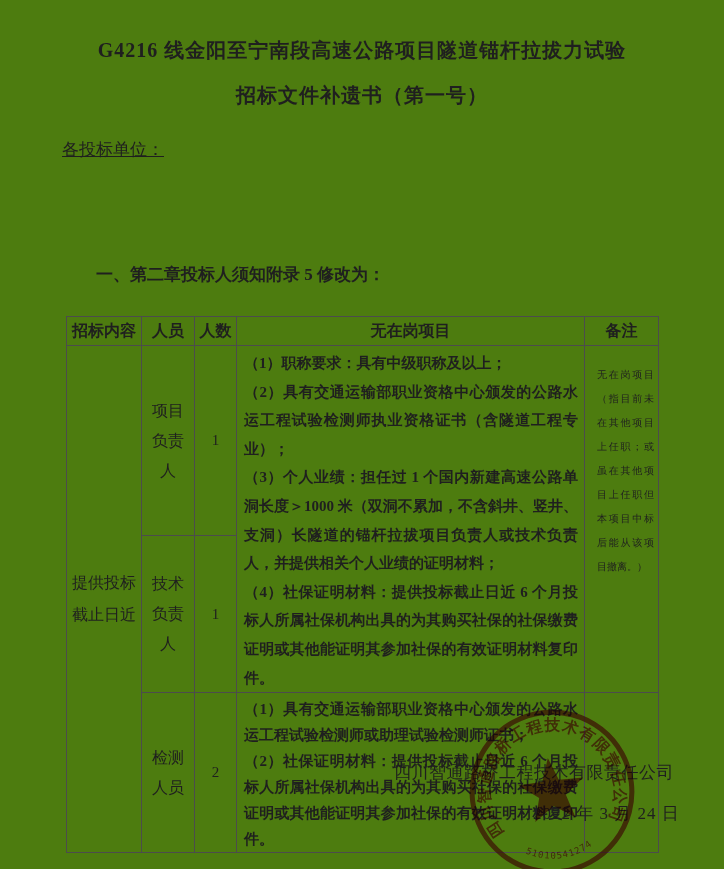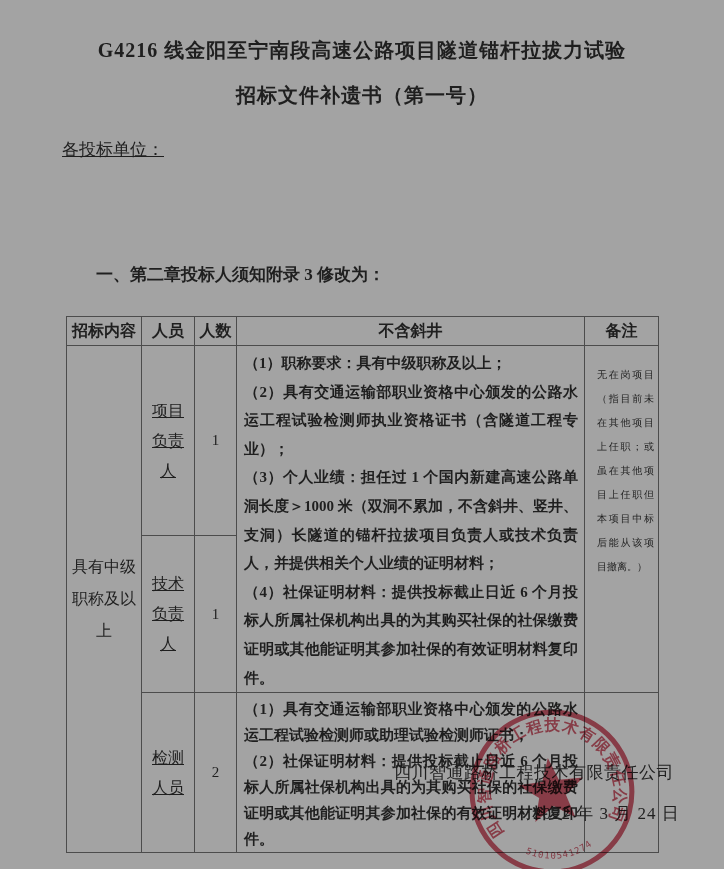--- a/index.html
+++ b/index.html
@@ -1,21 +1,21 @@
 <!DOCTYPE html>
 <html><head>
 <meta charset="utf-8">
 <style>
   * { margin:0; padding:0; box-sizing:border-box; }
   html,body { background:#ffffff; }
   .page {
     position:relative;
     width:724px; height:869px;
     margin:0 auto;
-    background:#a3a3a3;
+    background:#4d7c0f;
     color:#1f1f1f;
     font-family:"Liberation Serif","DejaVu Serif",serif;
     overflow:hidden;
   }
   .title-line { position:absolute; left:0; width:100%; text-align:center;
     font-size:20px; font-weight:bold; letter-spacing:1px; }
   .title-line.l1 { top:37px; }
   .title-line.l2 { top:82px; }
 
   .salutation { position:absolute; left:62px; top:138px; font-size:17px;text-decoration:underline; }
@@ -41,21 +41,21 @@
   .req-table thead th { font-size:16px; font-weight:bold; text-align:center; vertical-align:middle; }
   tr.row-a { height:142px; }
   tr.row-b { height:117px; }
   tr.row-c { height:130px; }
   td.scope-cell {
     text-align:center; vertical-align:middle;
     font-size:16px; line-height:32px; padding:0 4px;
   }
   td.role-cell {
     text-align:center; vertical-align:middle;
-    font-size:16px; line-height:30px; padding:0 5px;text-decoration:underline;
+    font-size:16px; line-height:30px; padding:0 5px;
   }
   td.count-cell { text-align:center; vertical-align:middle; font-size:15px; }
   td.req-cell {
     vertical-align:top; text-align:justify;
     padding:3px 6px 0 7px;
     font-weight:bold;
   }
   td.req-cell.lead .req-item { line-height:28.6px; }
   td.req-cell.inspector .req-item { line-height:26px; }
   td.remark-cell {
@@ -79,42 +79,42 @@
 <body>
 
 <div class="page">
 
   <div class="title-line l1">G4216 线金阳至宁南段高速公路项目隧道锚杆拉拔力试验</div>
   <div class="title-line l2">招标文件补遗书（第一号）</div>
 
   <div class="salutation">各投标单位：</div>
 
 
-  <div class="section-heading">一、第二章投标人须知附录 3 修改为：</div>
+  <div class="section-heading">一、第二章投标人须知附录 5 修改为：</div>
 
   <table class="req-table">
     <colgroup>
       <col style="width:75px">
         <col style="width:53px">
         <col style="width:42px">
         <col style="width:348px">
         <col style="width:74px">
     </colgroup>
     <thead>
       <tr>
         <th>招标内容</th>
         <th>人员</th>
         <th>人数</th>
-        <th>不含斜井</th>
+        <th>无在岗项目</th>
         <th>备注</th>
       </tr>
     </thead>
     <tbody>
       <tr class="row-a">
-        <td class="scope-cell" rowspan="3">具有中级职称及以上</td>
+        <td class="scope-cell" rowspan="3">提供投标截止日近</td>
         <td class="role-cell">项目负责人</td>
         <td class="count-cell">1</td>
         <td class="req-cell lead" rowspan="2">
             <div class="req-item">（1）职称要求：具有中级职称及以上；</div>
             <div class="req-item">（2）具有交通运输部职业资格中心颁发的公路水运工程试验检测师执业资格证书（含隧道工程专业）；</div>
             <div class="req-item">（3）个人业绩：担任过 1 个国内新建高速公路单洞长度＞1000 米（双洞不累加，不含斜井、竖井、支洞）长隧道的锚杆拉拔项目负责人或技术负责人，并提供相关个人业绩的证明材料；</div>
             <div class="req-item">（4）社保证明材料：提供投标截止日近 6 个月投标人所属社保机构出具的为其购买社保的社保缴费证明或其他能证明其参加社保的有效证明材料复印件。</div>
           </td>
         <td class="remark-cell" rowspan="2">无在岗项目（指目前未在其他项目上任职；或虽在其他项目上任职但本项目中标后能从该项目撤离。）</td>
       </tr>

